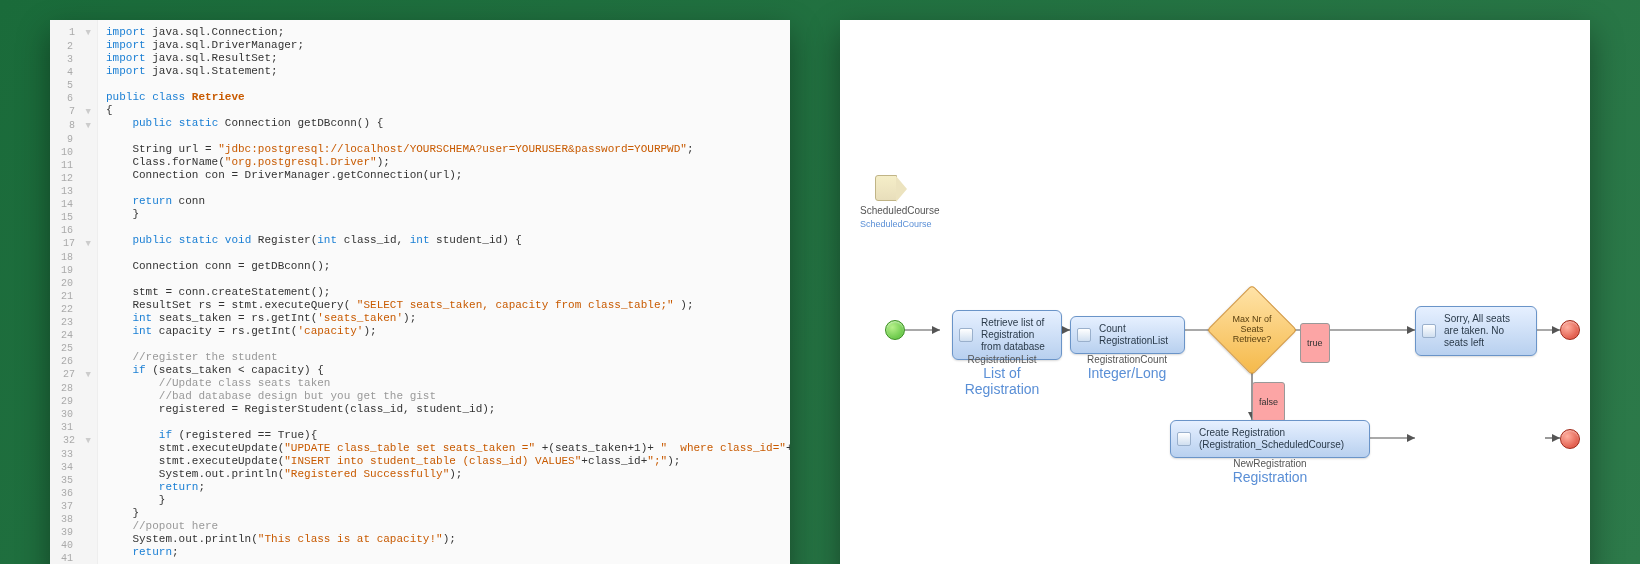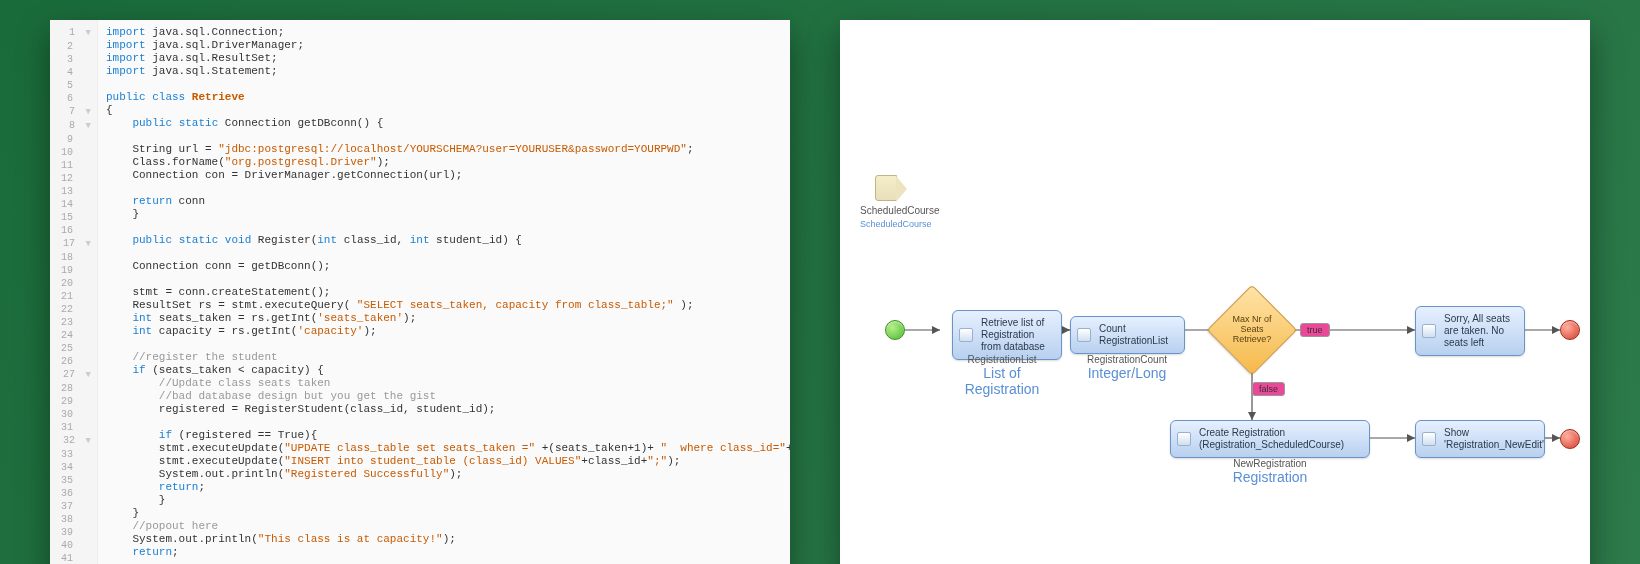--- a/index.html
+++ b/index.html
@@ -133,21 +133,21 @@
     position: absolute;
     left: 6px; top: 50%;
     transform: translateY(-50%);
     width: 14px; height: 14px;
     background: linear-gradient(#fff,#d0dff0);
     border: 1px solid #9ab0cc;
     border-radius: 2px;
   }
   .a-retrieve { left: 100px; top: 290px; width: 110px; margin-left: 12px; }
   .a-count    { left: 230px; top: 296px; width: 115px; }
-  .a-sorry    { left: 575px; top: 286px; width: 110px; }
+  .a-sorry    { left: 575px; top: 286px; width: 122px; }
   .a-create   { left: 330px; top: 400px; width: 200px; padding-left: 28px; }
   .a-show     { left: 575px; top: 400px; width: 130px; }
 
   .diamond {
     position: absolute;
     left: 380px; top: 278px;
     width: 64px; height: 64px;
   }
   .diamond-shape {
     width: 64px; height: 64px;
@@ -165,25 +165,25 @@
     align-items: center;
     justify-content: center;
     font-size: 9px;
     text-align: center;
     color: #5a4010;
     line-height: 1.1;
     padding: 4px;
   }
   .cond-label {
     position: absolute;
-    background: #ec4899;
+    background: #fca5a5;
     border: 1px solid #999;
     border-radius: 3px;
     font-size: 9px;
-    padding: 1px 6px;
+    padding: 14px 6px;
     color: #333;
   }
   .cl-true  { left: 460px; top: 303px; }
   .cl-false { left: 412px; top: 362px; }
 
   .arrow-head {
     position: absolute;
     width: 0; height: 0;
     border-top: 4px solid transparent;
     border-bottom: 4px solid transparent;
@@ -377,22 +377,18 @@
 
       <div class="action-box a-create">
         <span class="action-icon"></span>
         <span>Create Registration (Registration_ScheduledCourse)</span>
       </div>
       <div class="out-label ol-newreg">
         <span>NewRegistration</span>
         <span class="out-sub">Registration</span>
       </div>
 
-      <div class="action-box a-show">
-        <span class="action-icon"></span>
-        <span>Show 'Registration_NewEdit'</span>
-      </div>
       <div class="end-circle end2"></div>
 
     </div>
   </div>
 
 </div>
 
 </body></html>

